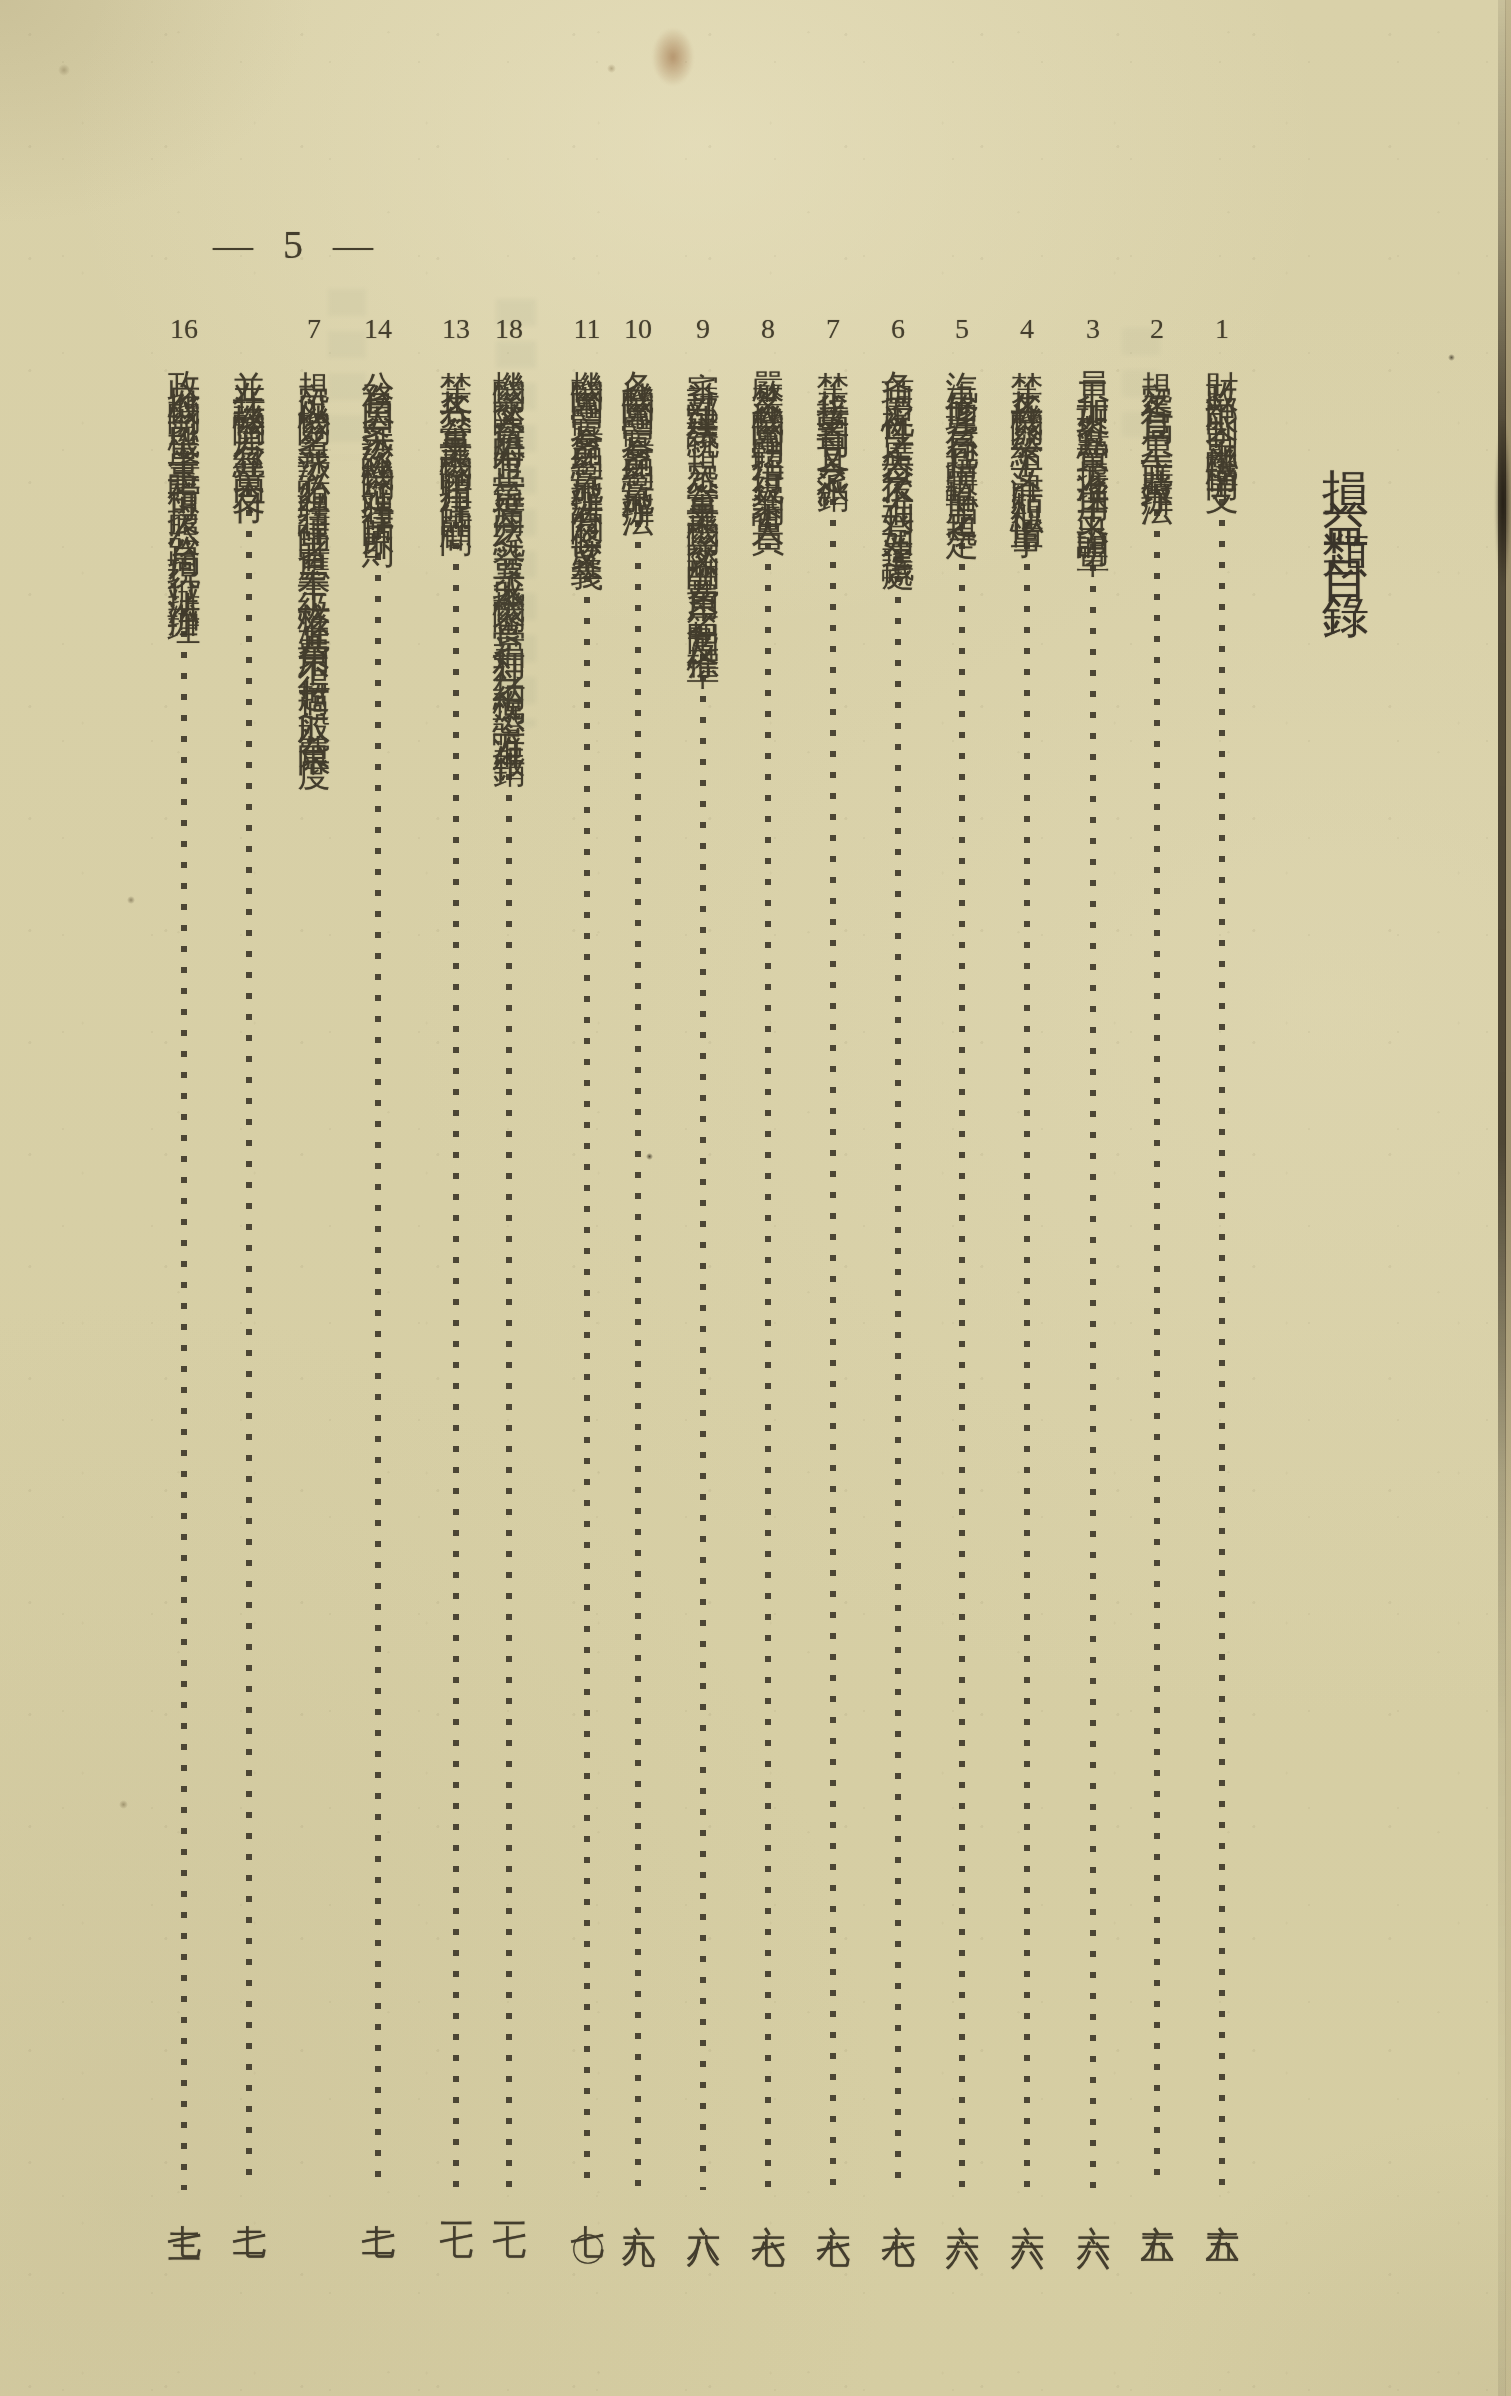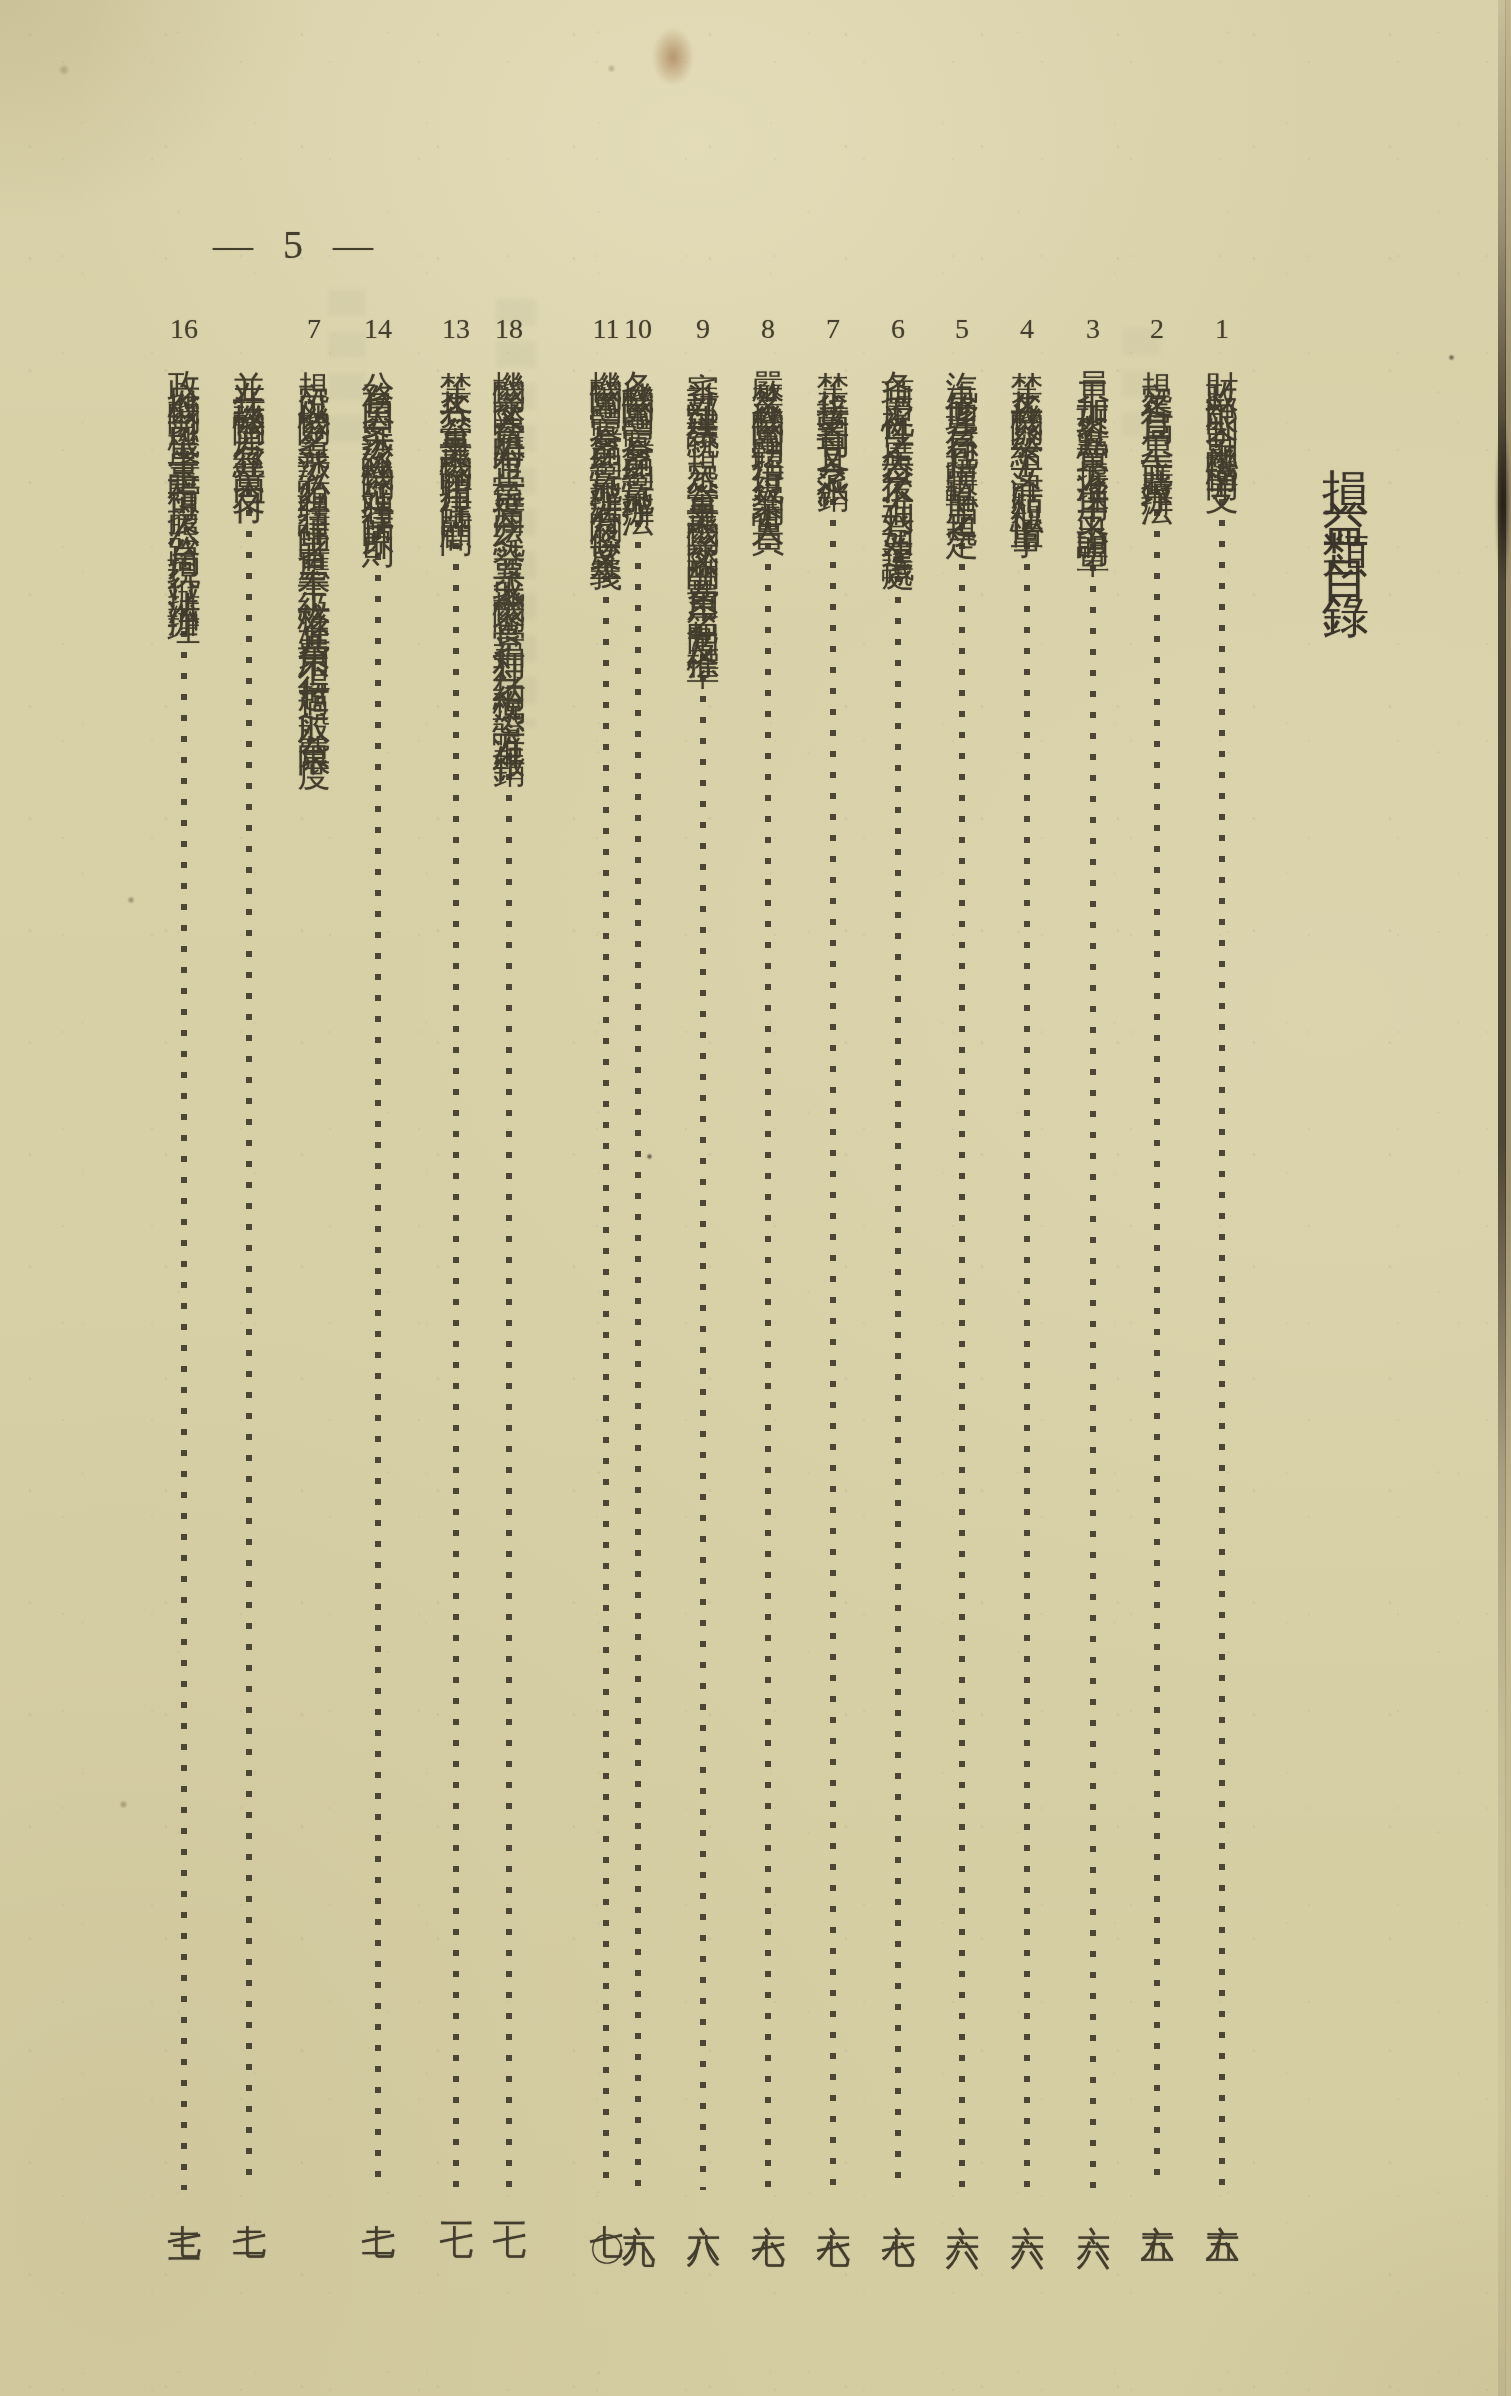--- a/index.html
+++ b/index.html
@@ -179,21 +179,21 @@
         <div class="vtext">審計部建議統一規定公營事業機關交際酬宴費用之範圍及標準</div>
         <div class="leader"></div>
         <div class="pagenum">六八</div>
       </div>
       <div class="col" style="left: 610px; align-items: center;">
         <div class="num">10</div>
         <div class="vtext">各機關團體宴會節約實施辦法</div>
         <div class="leader"></div>
         <div class="pagenum">六九</div>
       </div>
-      <div class="col" style="left: 578px;">
+      <div class="col" style="left: 559px;">
         <div class="num">11</div>
         <div class="vtext">機關團體宴會節約實施辦法有關條文疑義</div>
         <div class="leader"></div>
         <div class="pagenum">七〇</div>
       </div>
       <div class="col" style="left: 481px;">
         <div class="num">18</div>
         <div class="vtext">機關交際費應附有正當筵席商之統一發票或本機關食堂福利社之納稅憑證方准報銷</div>
         <div class="leader"></div>
         <div class="pagenum">七一</div>

